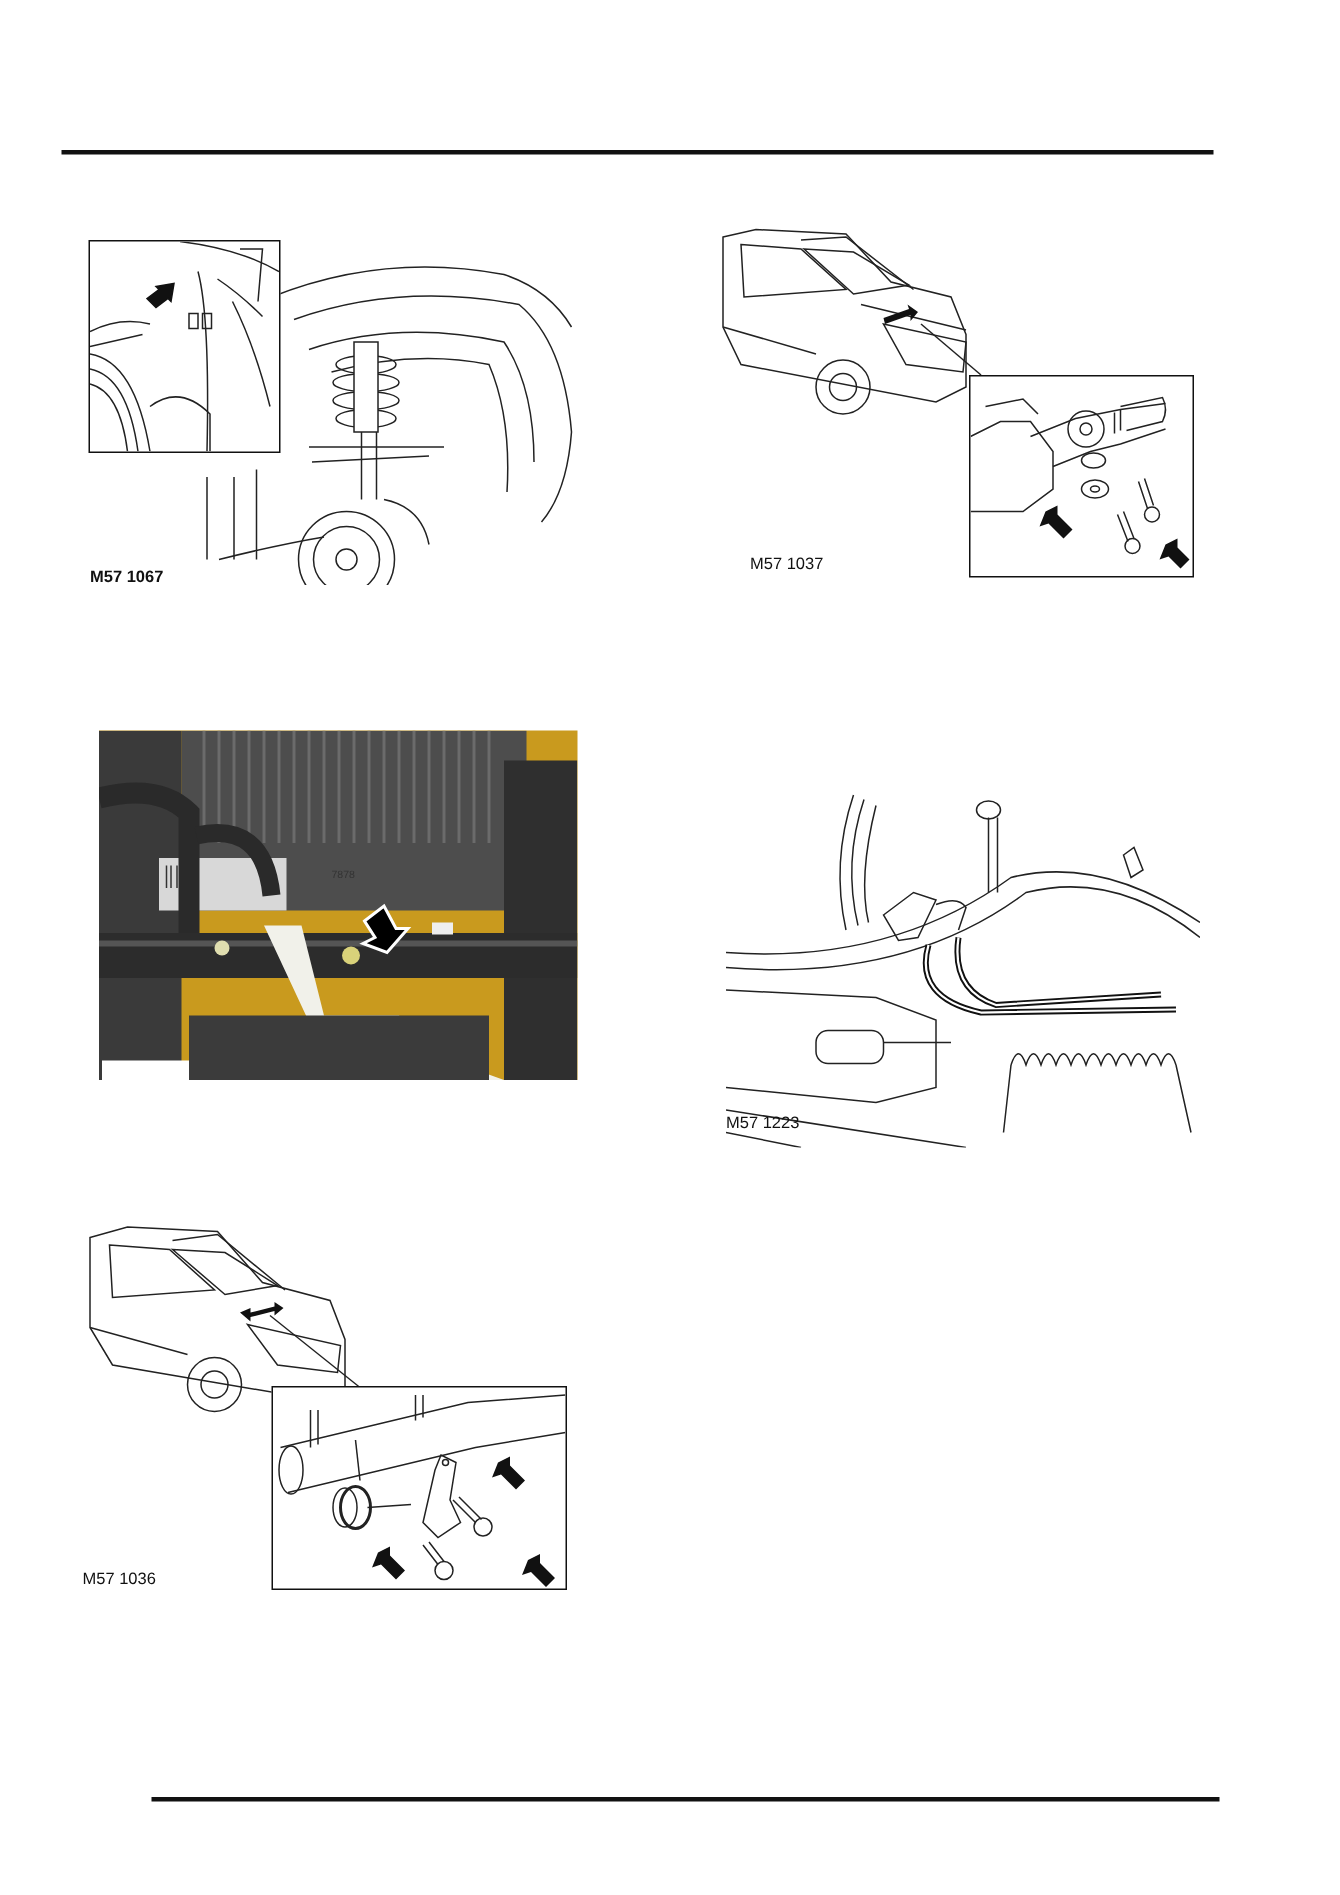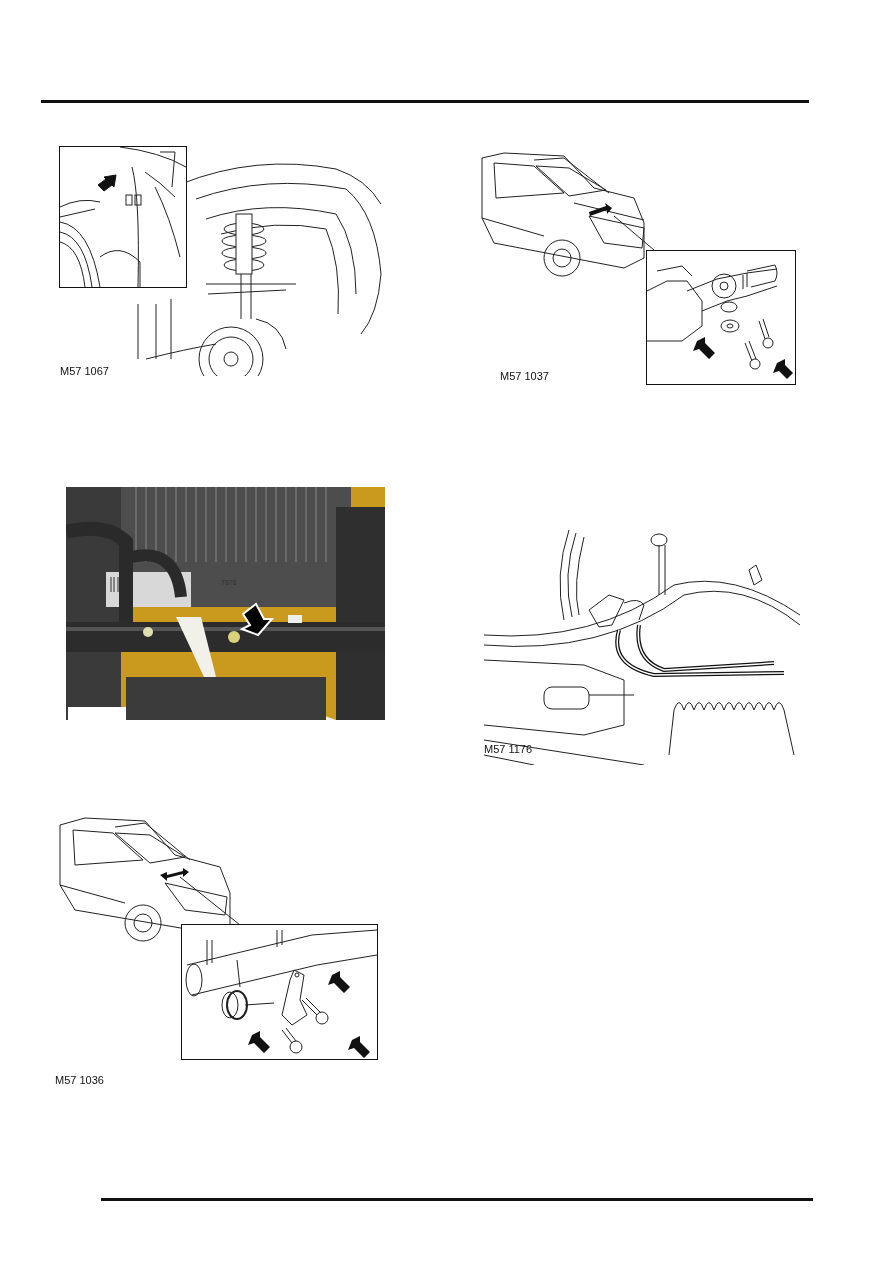--- a/index.html
+++ b/index.html
@@ -10,21 +10,21 @@
   .fig svg { position:absolute; left:0; top:0; }
   .caption { position:absolute; font-size:11px; font-family:"Liberation Sans", sans-serif; color:#111; white-space:nowrap; }
   .inset { position:absolute; border:1.5px solid #111; background:#fff; overflow:hidden; }
   .photo { position:absolute; overflow:hidden; background:#c99a1e; }
 </style>
 </head>
 <body>
 
 <div class="rule" style="left:41px; top:100px; width:768px;"></div>
 
-<div class="fig" style="left:56px; top:144px; width:340px; height:232px;">
+<div class="fig" style="left:56px; top:158px; width:340px; height:232px;font-weight:bold;">
   <svg width="340" height="232" viewBox="0 0 340 232">
     <g fill="none" stroke="#222" stroke-width="1">
       <path d="M125 40 Q200 10 280 25 Q310 35 325 60"></path>
       <path d="M140 55 Q210 30 290 45 Q320 70 325 130 Q322 170 305 190"></path>
       <path d="M150 75 Q210 55 280 70 Q300 100 300 150"></path>
       <path d="M165 90 Q220 75 270 85 Q285 120 282 170"></path>
 
       <ellipse cx="188" cy="85" rx="20" ry="6"></ellipse>
       <ellipse cx="188" cy="97" rx="22" ry="6"></ellipse>
       <ellipse cx="188" cy="109" rx="22" ry="6"></ellipse>
@@ -197,21 +197,21 @@
 
     <g fill="none" stroke="#111" stroke-width="4">
       <path d="M135 105 Q125 140 170 150 L300 148"></path>
       <path d="M155 100 Q150 135 180 145 L290 138"></path>
     </g>
     <g fill="none" stroke="#fff" stroke-width="1.5">
       <path d="M135 105 Q125 140 170 150 L300 148"></path>
       <path d="M155 100 Q150 135 180 145 L290 138"></path>
     </g>
   </svg>
-  <div class="caption" style="left:0px; top:218px;">M57 1176</div>
+  <div class="caption" style="left:0px; top:218px;">M57 1223</div>
 </div>
 
 <div class="fig" style="left:55px; top:815px; width:325px; height:248px;">
   <svg width="325" height="248" viewBox="0 0 325 248">
     <g fill="none" stroke="#222" stroke-width="1">
       <path d="M5 10 L30 3 L90 6 L120 40 L165 52 L175 78 L175 110 L155 118 L20 95 L5 70 Z"></path>
       <path d="M18 15 L58 18 L88 45 L20 50 Z"></path>
       <path d="M60 18 L95 20 L130 42 L95 48 Z"></path>
       <path d="M60 12 L90 8 L135 45"></path>
       <path d="M110 68 L172 82 L170 100 L130 95 Z"></path>
@@ -239,16 +239,16 @@
         <circle cx="140" cy="93" r="6"></circle>
         <path d="M100 105 L110 118 M104 103 L114 116"></path>
         <circle cx="114" cy="122" r="6"></circle>
         <path d="M63 80 L92 78"></path>
       </g>
       <path d="M150 50 L158 46 L158 52 L168 62 L162 68 L152 58 L146 60 Z" fill="#111"></path>
       <path d="M70 110 L78 106 L78 112 L88 122 L82 128 L72 118 L66 120 Z" fill="#111"></path>
       <path d="M170 115 L178 111 L178 117 L188 127 L182 133 L172 123 L166 125 Z" fill="#111"></path>
     </svg>
   </div>
-  <div class="caption" style="left:0px; top:232px;margin-top:27px;">M57 1036</div>
+  <div class="caption" style="left:0px; top:232px;">M57 1036</div>
 </div>
 
 <div class="rule" style="left:101px; top:1198px; width:712px;"></div>
 
 </body></html>

